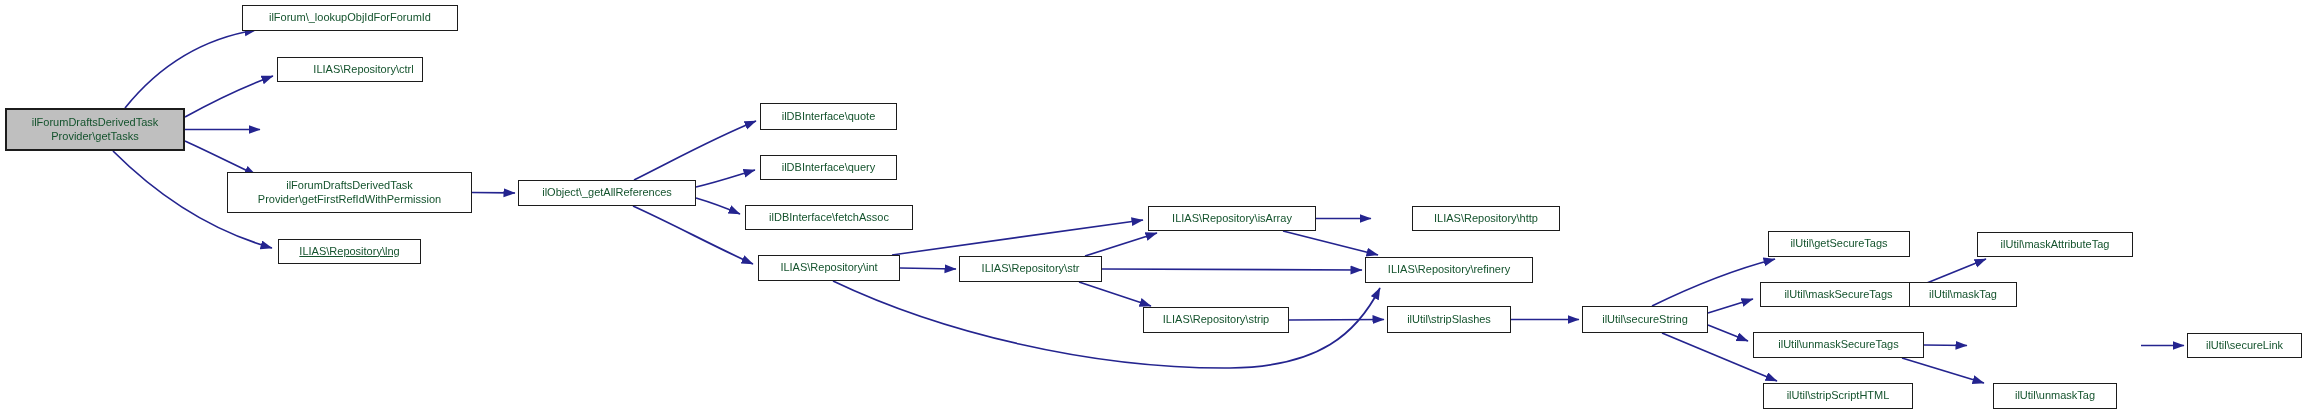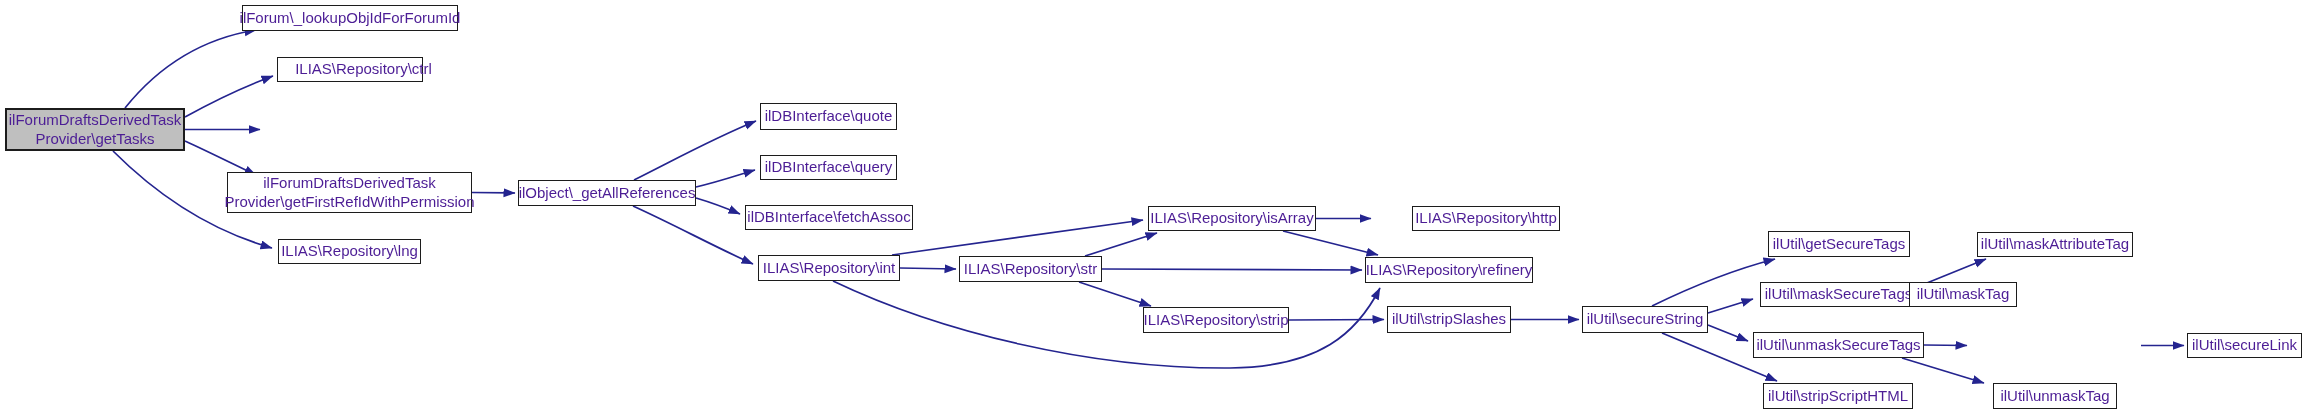--- a/index.html
+++ b/index.html
@@ -15,23 +15,23 @@
   .node{
     position:absolute;
     box-sizing:border-box;
     background:#ffffff;
     border:1.5px solid #1c1c1c;
     display:flex;
     flex-direction:column;
     align-items:center;
     justify-content:center;
     text-align:center;
-    font-size:15px;
+    font-size:11px;
     line-height:1.22;
-    color:#4c1d95;
+    color:#14532d;
     white-space:nowrap;
     cursor:pointer;
   }
   .node.root{
     background:#bfbfbf;
     border-width:2px;
   }
   .ln{padding:0 3px;}
 </style>
 </head>
@@ -81,21 +81,21 @@
     <div class="node" style="left: 242px; top: 5px; width: 216px; height: 26px; border-color: rgb(28, 28, 28); background: rgb(255, 255, 255);">
       <div class="ln">ilForum\_lookupObjIdForForumId</div>
     </div>
     <div class="node" style="left: 277px; top: 57px; width: 146px; height: 25px; border-color: rgb(28, 28, 28); background: rgb(255, 255, 255); padding-left: 27px;">
       <div class="ln">ILIAS\Repository\ctrl</div>
     </div>
     <div class="node" style="left: 227px; top: 172px; width: 245px; height: 41px; border-color: rgb(28, 28, 28); background: rgb(255, 255, 255);">
       <div class="ln">ilForumDraftsDerivedTask</div>
       <div class="ln">Provider\getFirstRefIdWithPermission</div>
     </div>
-    <div class="node" style="left: 278px; top: 239px; width: 143px; height: 25px; border-color: rgb(28, 28, 28); background: rgb(255, 255, 255);">
+    <div class="node" style="left: 278px; top: 239px; width: 143px; height: 25px; border-color: rgb(28, 28, 28); background: rgb(255, 255, 255); text-decoration: underline;">
       <div class="ln">ILIAS\Repository\lng</div>
     </div>
     <div class="node" style="left: 518px; top: 180px; width: 178px; height: 26px; border-color: rgb(28, 28, 28); background: rgb(255, 255, 255);">
       <div class="ln">ilObject\_getAllReferences</div>
     </div>
     <div class="node" style="left: 760px; top: 103px; width: 137px; height: 27px; border-color: rgb(28, 28, 28); background: rgb(255, 255, 255);">
       <div class="ln">ilDBInterface\quote</div>
     </div>
     <div class="node" style="left: 760px; top: 155px; width: 137px; height: 25px; border-color: rgb(28, 28, 28); background: rgb(255, 255, 255);">
       <div class="ln">ilDBInterface\query</div>

